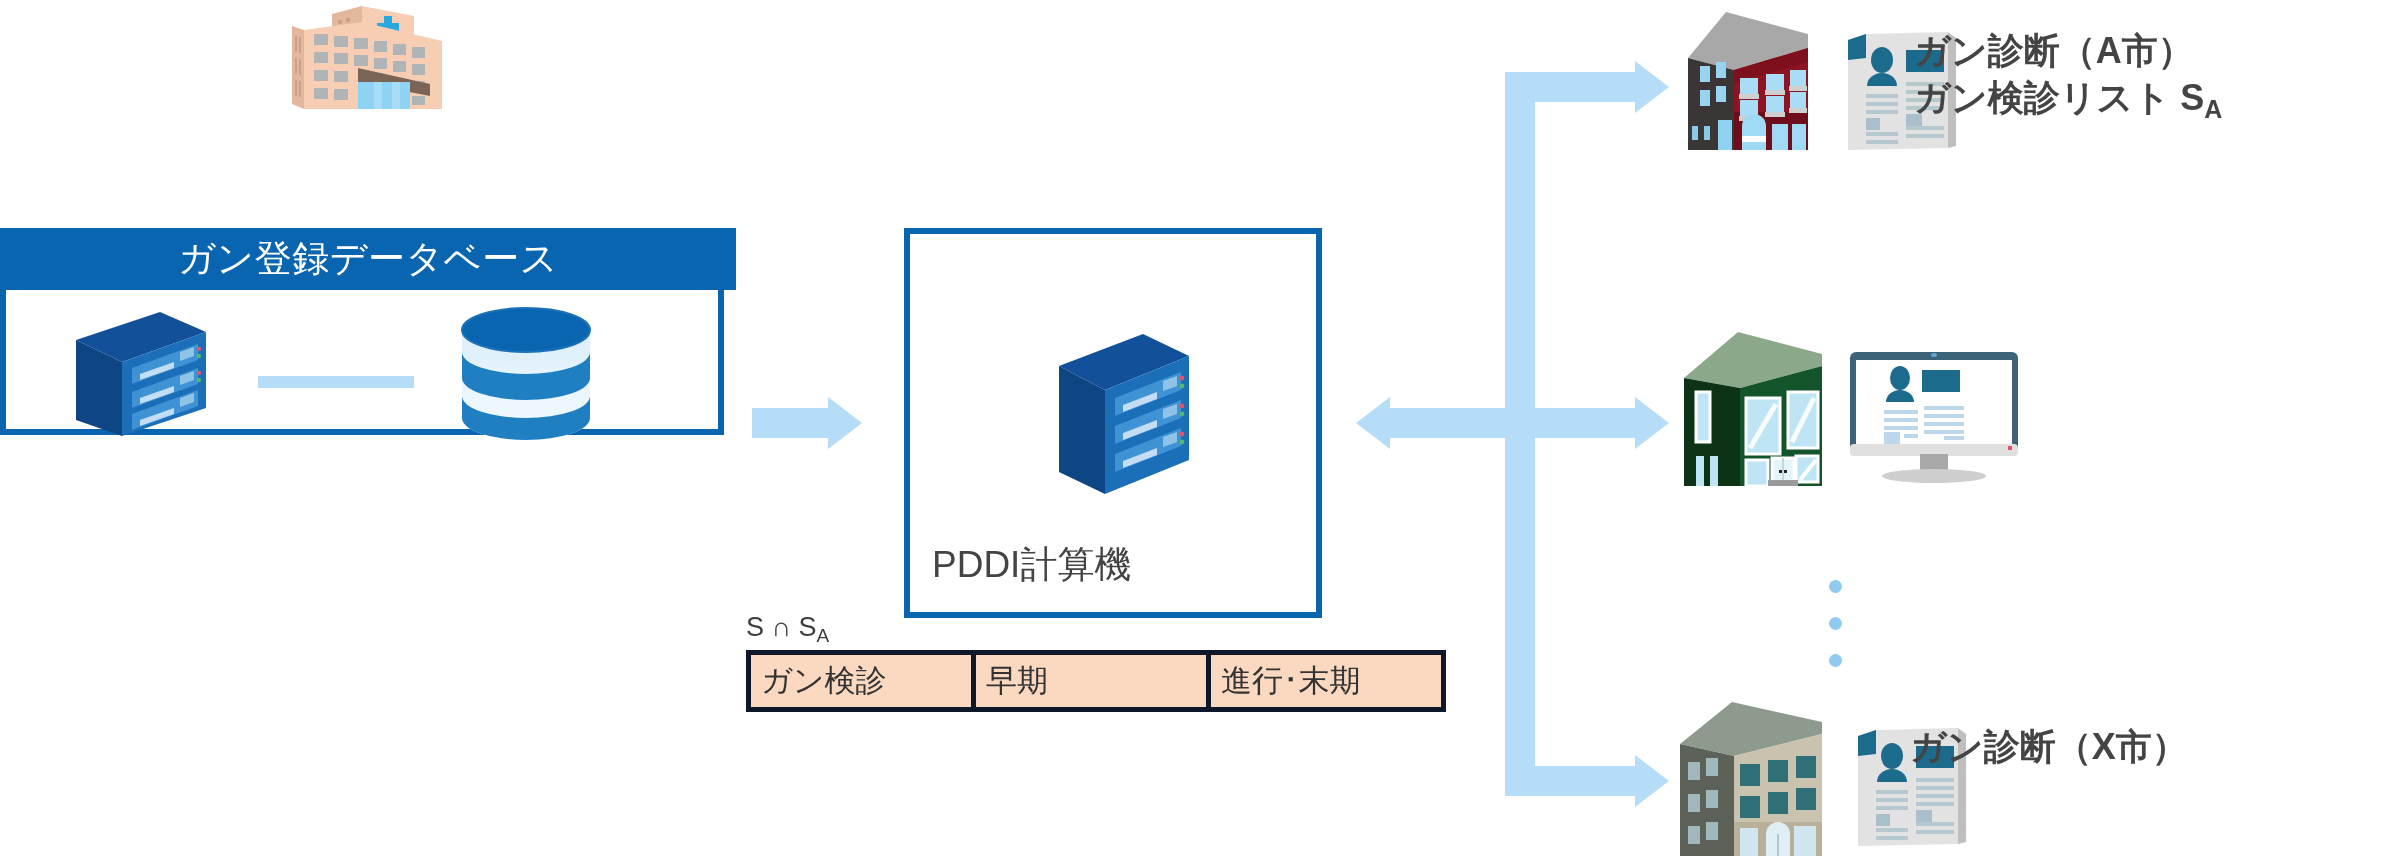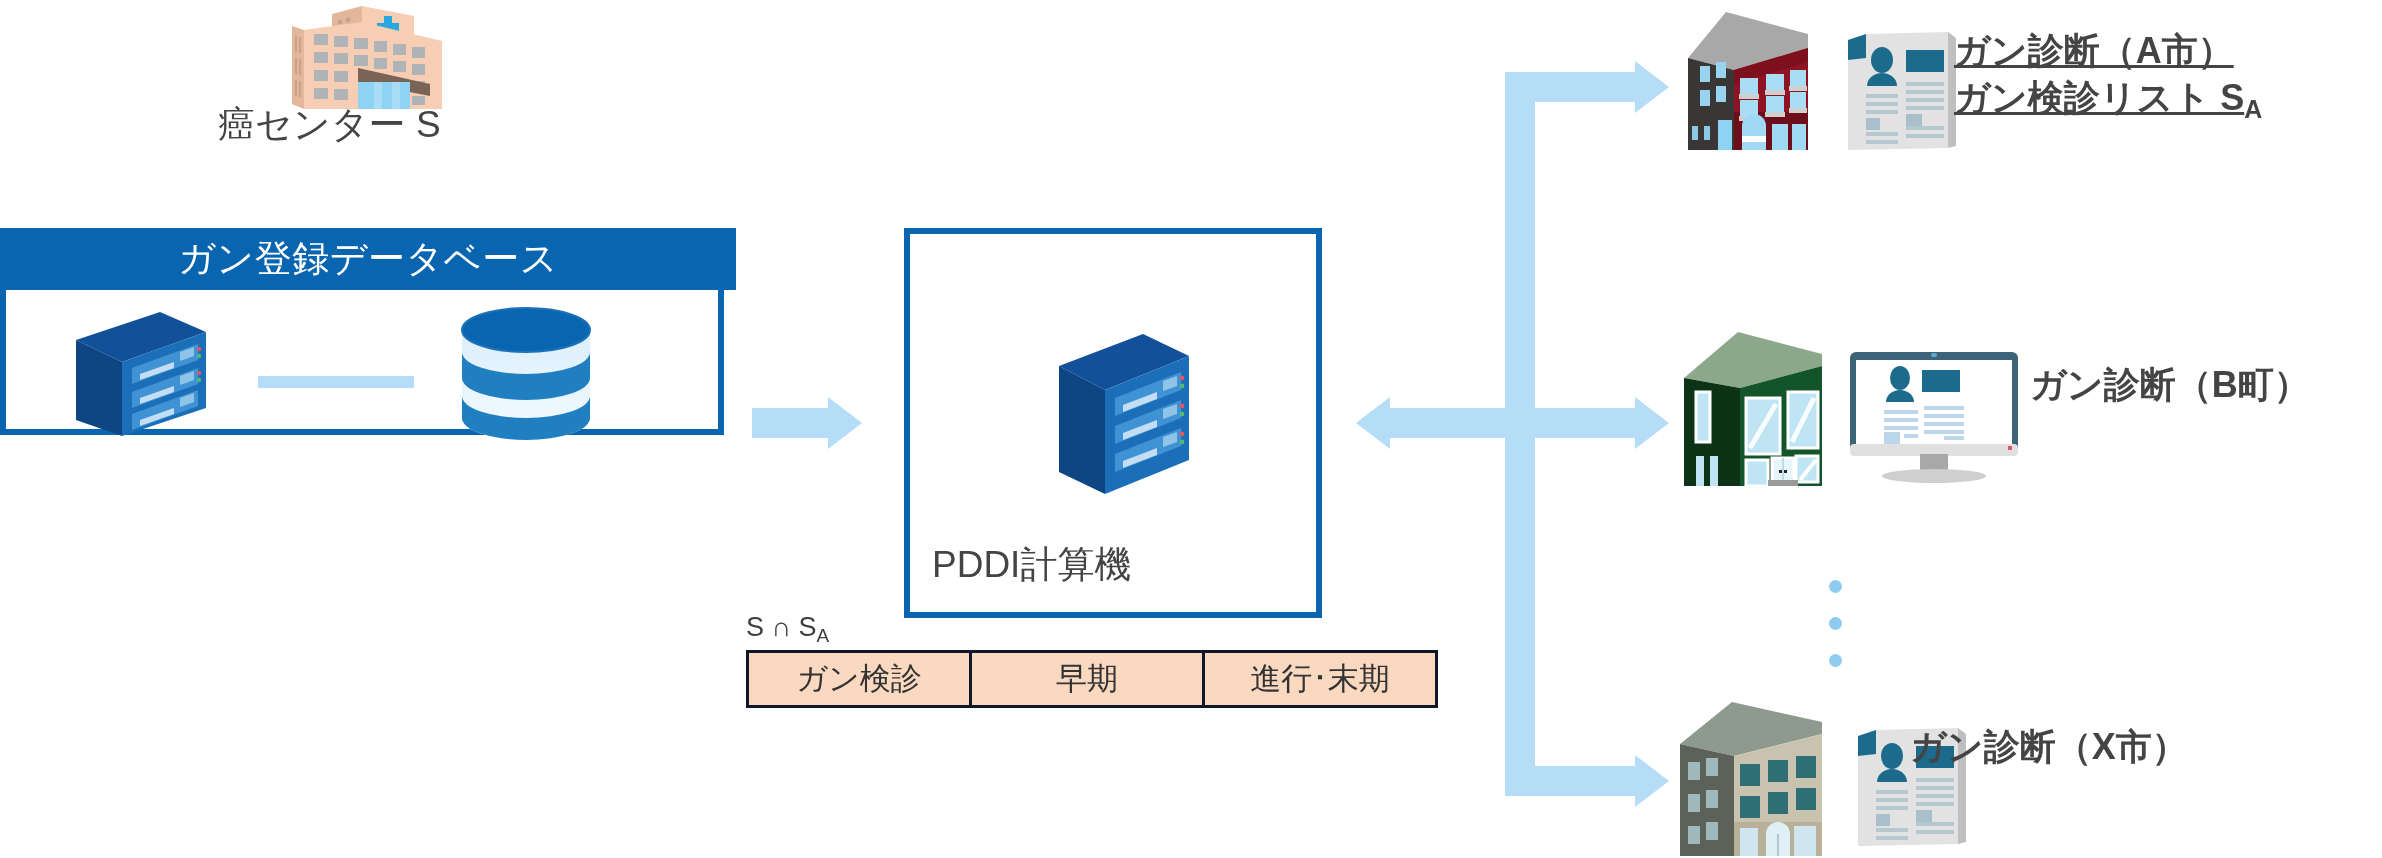--- a/index.html
+++ b/index.html
@@ -74,22 +74,22 @@
   }
   .tbl-caption .sub{font-size:19px;vertical-align:sub;}
   table.stats{
     position:absolute;
     border-collapse:collapse;
     font-size:31px;
     color:#333333;
     background:#ffffff;
   }
   table.stats th,table.stats td{
-    border:3px solid #0f172a;
-    text-align:center;
+    border:5px solid #0f172a;
+    text-align:left;
     padding:5px 10px;
     font-weight:normal;
     white-space:nowrap;
   }
   table.stats th{background:#fbd9c0;}
   table.stats td.c0,table.stats th.c0{width:200px;}
   table.stats td.c1,table.stats th.c1{width:210px;}
   table.stats td.c2,table.stats th.c2{width:210px;}
 
   
@@ -173,21 +173,20 @@
           <line x1="38" y1="77" x2="38" y2="93"></line>
       </g>
 
       <polygon points="96,64 168,80 168,92 96,78" fill="#7a6455"></polygon>
 
       <rect x="96" y="78" width="52" height="27" fill="#8ed3f3"></rect>
       <rect x="112" y="78" width="8" height="27" fill="#a9ddf6"></rect>
       <rect x="130" y="78" width="8" height="27" fill="#a9ddf6"></rect>
     </svg>
   </div>
-  <div class="caption" style="left:218px;top:100px;">癌センター S</div>
 
   <div class="panel" style="left:0px;top:228px;width:724px;height:207px;">
     <div class="panel-header" style="width:736px;height:62px;">ガン登録データベース</div>
     <div class="panel-body" style="top:56px;">
 
       <div class="abs" style="left:50px;top:14px;width:160px;height:140px;">
         <svg viewBox="0 0 160 140" width="160" height="140">
           <polygon points="20,36 104,8 150,28 66,58" fill="#12509a"></polygon>
           <polygon points="20,36 66,58 66,132 20,116" fill="#0e4684"></polygon>
           <polygon points="66,58 150,28 150,104 66,132" fill="#1b6fb8"></polygon>
@@ -364,21 +363,21 @@
           <rect x="68" y="90" width="38" height="4"></rect>
         <rect x="28" y="116" width="32" height="4"></rect>
           <rect x="28" y="124" width="32" height="4"></rect>
         <rect x="68" y="110" width="38" height="4"></rect>
           <rect x="68" y="118" width="38" height="4"></rect>
       </g>
       <rect x="28" y="102" width="14" height="12" fill="#a9bfcc"></rect>
       <rect x="68" y="98" width="16" height="12" fill="#a9bfcc"></rect>
     </svg>
   </div>
-  <div class="site-label" style="left:1954px;top:28px;text-decoration:underline;">
+  <div class="site-label" style="left:1914px;top:28px;">
     <div>ガン診断（A市）</div>
     <div><span>ガン検診リスト S</span><span class="sub">A</span></div>
   </div>
 
   <div class="abs" style="left:1680px;top:330px;width:146px;height:156px;">
     <svg viewBox="0 0 146 156" width="146" height="156">
       <polygon points="4,48 58,2 142,24 142,36 60,58" fill="#8ca88a"></polygon>
       <polygon points="4,48 60,58 60,156 4,156" fill="#0d3317"></polygon>
       <polygon points="60,58 142,36 142,156 60,156" fill="#14542a"></polygon>
       <g fill="#bfe5f4" stroke="#ffffff" stroke-width="3">
@@ -426,21 +425,20 @@
         <rect x="76" y="74" width="40" height="4"></rect>
           <rect x="76" y="82" width="40" height="4"></rect>
         <rect x="96" y="88" width="20" height="4"></rect>
         <rect x="56" y="86" width="14" height="4"></rect>
       </g>
       <rect x="36" y="84" width="16" height="12" fill="#bdd7ea"></rect>
       <rect x="160" y="98" width="4" height="4" fill="#e0556a"></rect>
     </svg>
   </div>
   <div class="site-label" style="left:2030px;top:362px;">
-    <div>ガン診断（B町）</div>
   </div>
 
   <div class="dots" style="left:1829px;top:580px;">
     <i></i>
       <i></i>
       <i></i>
   </div>
 
   <div class="abs" style="left:1676px;top:700px;width:150px;height:156px;">
     <svg viewBox="0 0 150 156" width="150" height="156">

